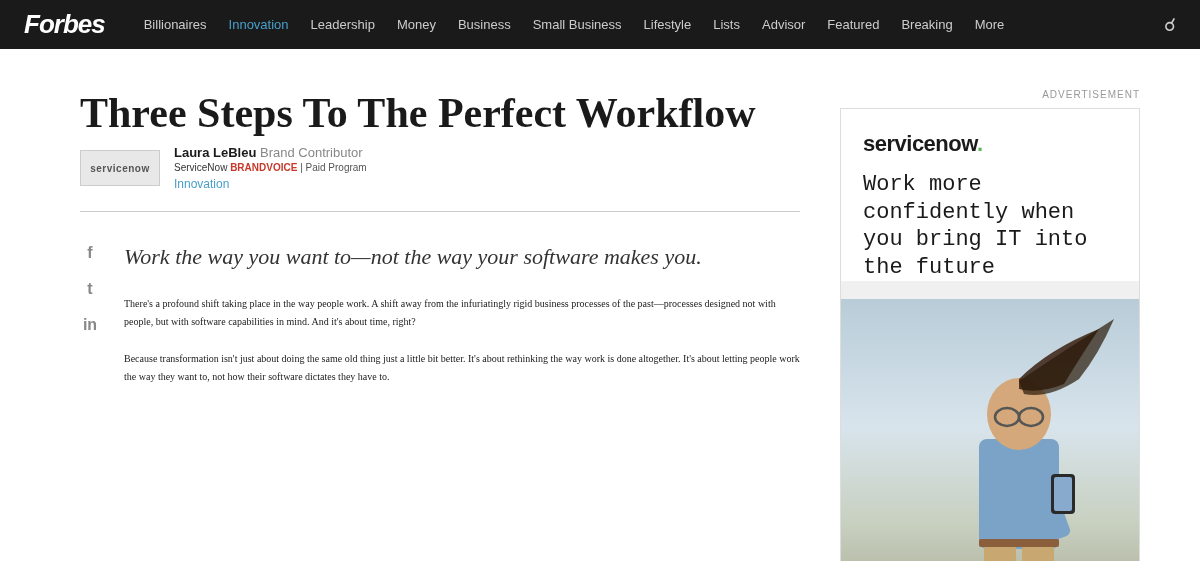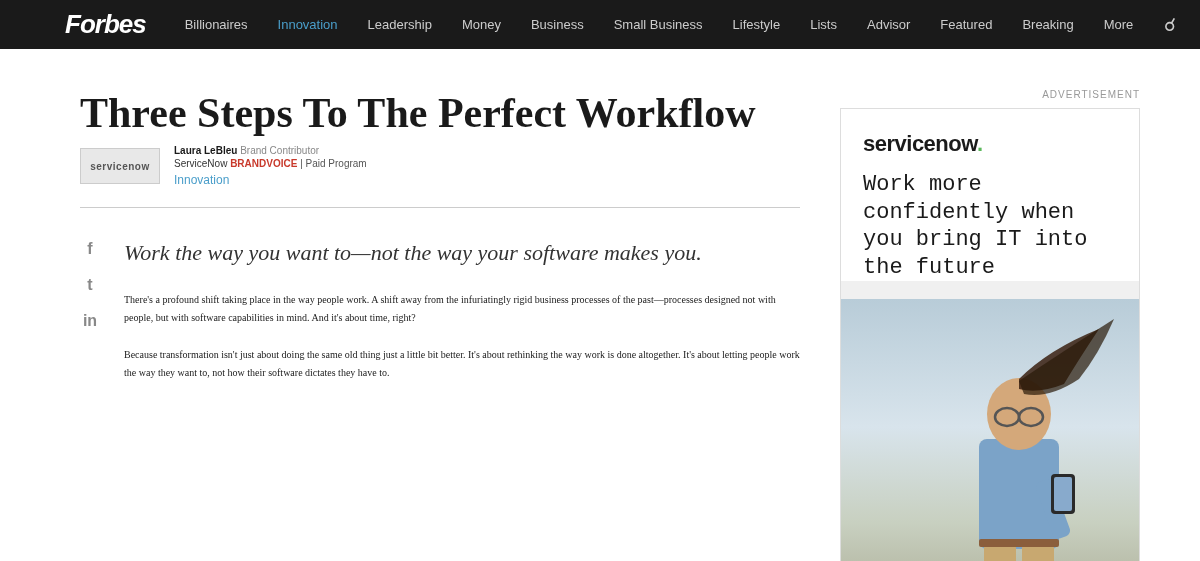--- a/index.html
+++ b/index.html
@@ -16,26 +16,25 @@
     }
     .nav-logo {
       color: #fff;
       font-size: 26px;
       font-weight: 900;
       font-family: 'Arial Black', sans-serif;
       letter-spacing: -1px;
       margin-right: 28px;
       white-space: nowrap;
       font-style: italic;
-      margin-left: 41px;
     }
     .nav-links {
       display: flex;
       align-items: center;
-      gap: 8px;
+      gap: 0;
       flex: 1;
     }
     .nav-link {
       color: #ccc;
       text-decoration: none;
       font-family: Arial, sans-serif;
       font-size: 13px;
       padding: 0 11px;
       white-space: nowrap;
       cursor: pointer;
@@ -94,21 +93,21 @@
       font-weight: bold;
       letter-spacing: 0.5px;
     }
     .author-info {
       display: flex;
       flex-direction: column;
       gap: 2px;
     }
     .author-name-line {
       font-family: Arial, sans-serif;
-      font-size: 10px;
+      font-size: 13px;
       color: #333;
     }
     .author-name {
       font-weight: bold;
       color: #1a1a1a;
     }
     .brand-contributor {
       color: #888;
       font-weight: normal;
     }

